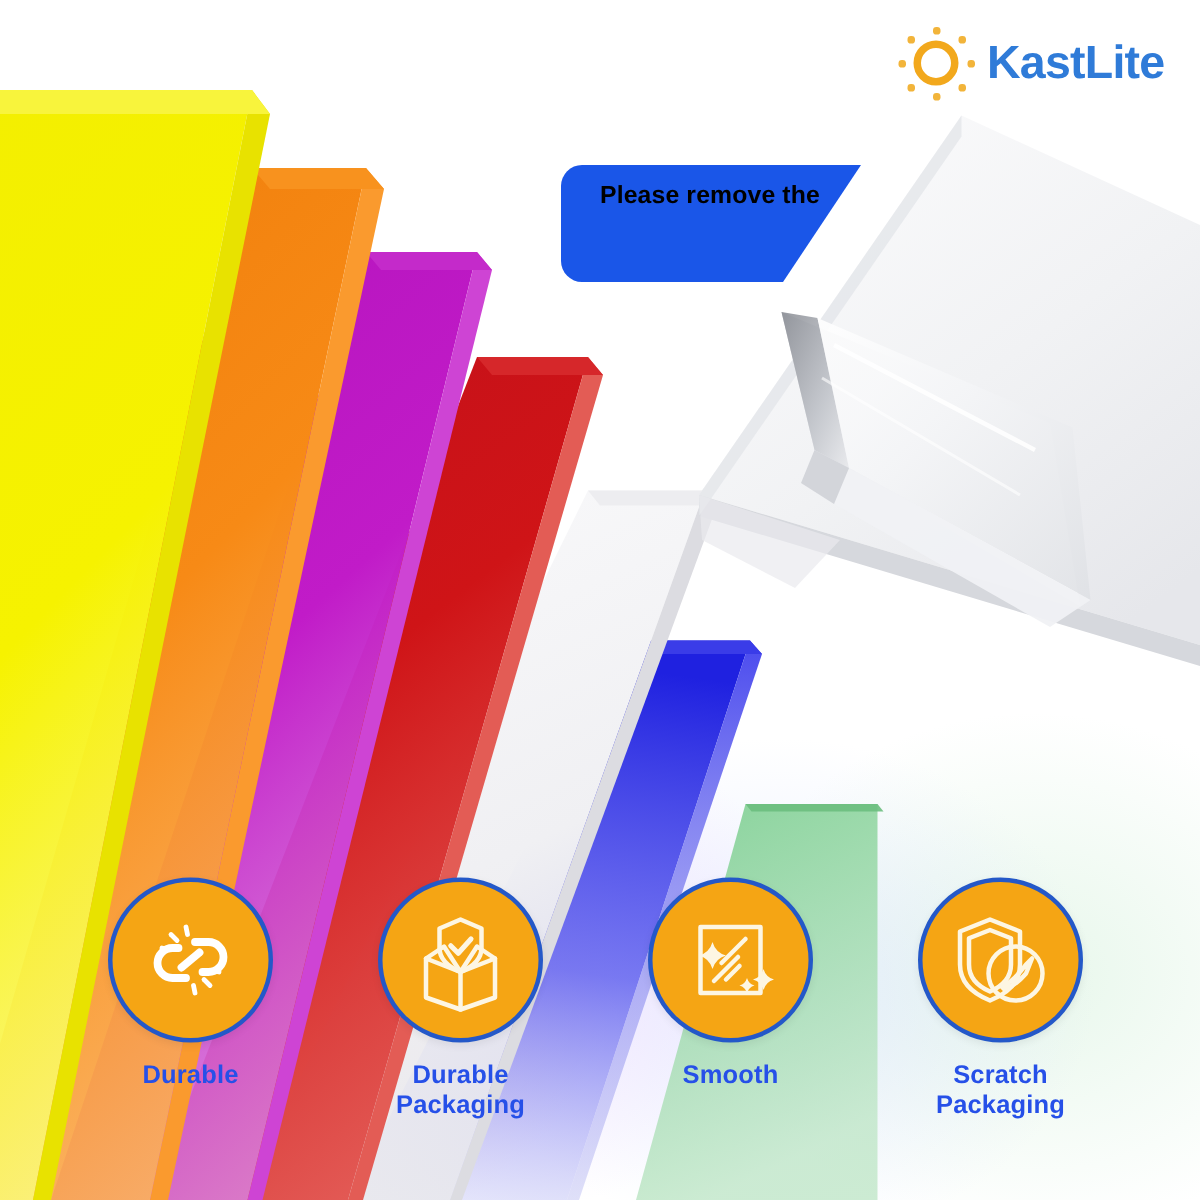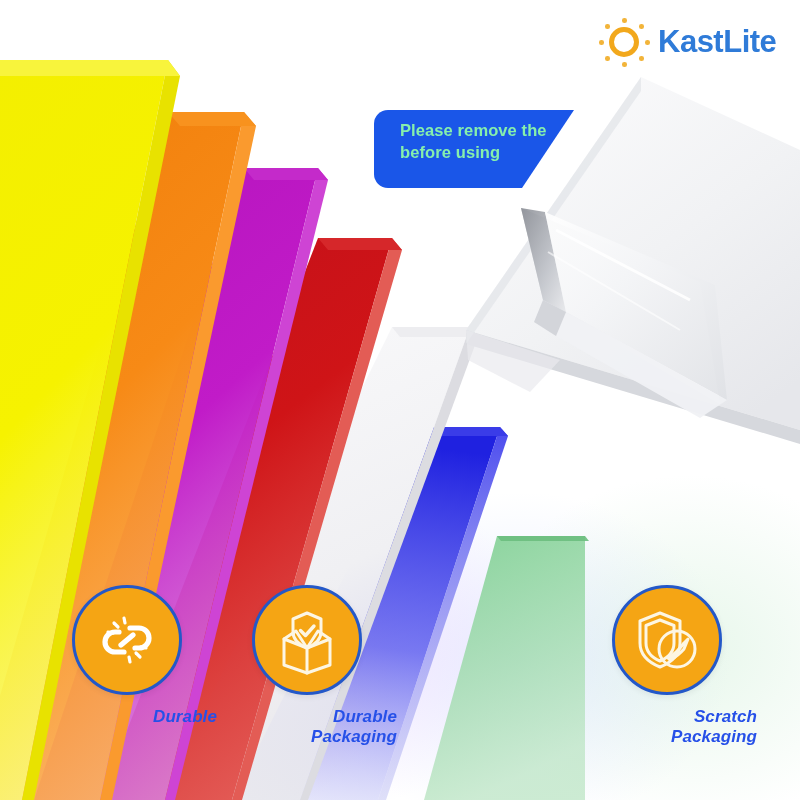--- a/index.html
+++ b/index.html
@@ -36,26 +36,26 @@
   
   #callout{
     position:absolute;left:374px;top:110px;width:200px;height:78px;
     background:#1A56E8;
     border-radius:14px 0 0 14px;
     -webkit-clip-path:polygon(0 0, 100% 0, 74% 100%, 0 100%);
     clip-path:polygon(0 0, 100% 0, 74% 100%, 0 100%);
   }
   #callout .ctext{
     position:absolute;left:26px;top:10px;width:180px;
-    color:#86efac;font-size:16.5px;font-weight:700;line-height:1.33;
+    color:#000000;font-size:16.5px;font-weight:700;line-height:1.33;
     letter-spacing:.1px;
   }
 
   
-  .feature{position:absolute;width:180px;text-align:right;font-style:italic;}
+  .feature{position:absolute;width:180px;text-align:center;}
   .badge{
     width:110px;height:110px;margin:0 auto;border-radius:50%;
     background:#F5A514;border:3px solid #2458C8;box-sizing:border-box;
     display:flex;align-items:center;justify-content:center;
     box-shadow:0 2px 6px rgba(0,0,0,.07);
   }
   .flabel{
     margin-top:12px;color:#2650E8;font-size:17px;font-weight:700;
     line-height:1.2;letter-spacing:.1px;
   }
@@ -217,21 +217,20 @@
       <div class="ray" style="left:43px;top:6px;"></div>
       <div class="ray" style="left:9px;top:38px;"></div>
       <div class="ray" style="left:43px;top:38px;"></div>
     </div>
     <div class="brand">KastLite</div>
   </div>
 
   <div id="callout">
     <div class="ctext">
       <div>Please remove the</div>
-      <div>before using</div>
     </div>
   </div>
 
   <div class="feature" style="left:37px;top:585px;">
     <div class="badge">
       <svg width="66" height="66" viewBox="0 0 66 66">
         <g fill="none" stroke="#FFFFFF" stroke-width="5.2" stroke-linecap="round" stroke-linejoin="round">
           <path d="M36 21 L45 21 A10 10 0 0 1 45 41 L41 41"></path>
           <path d="M30 45 L21 45 A10 10 0 0 1 21 25 L25 25"></path>
           <path d="M27 38 L39 28"></path>
@@ -260,20 +259,38 @@
           <path d="M35 43 L35 68"></path>
         </g>
       </svg>
     </div>
     <div class="flabel">
       <div>Durable</div>
       <div>Packaging</div>
     </div>
   </div>
 
+  <div class="feature" style="left:397px;top:585px;">
+    <div class="badge">
+      <svg width="68" height="68" viewBox="0 0 68 68">
+        <g fill="none" stroke="#FDF6E3" stroke-width="3" stroke-linecap="round" stroke-linejoin="round">
+          <rect x="14" y="12" width="40" height="44"></rect>
+          <path d="M28 36 L44 20"></path>
+          <path d="M23 48 L39 32"></path>
+          <path d="M31 47 L40 38"></path>
+        </g>
+        <g fill="#FDF6E3">
+          <path d="M22 22 Q24 29 31 31 Q24 33 22 40 Q20 33 13 31 Q20 29 22 22 Z"></path>
+          <path d="M56 40 Q57.6 45.5 63 47 Q57.6 48.5 56 54 Q54.4 48.5 49 47 Q54.4 45.5 56 40 Z"></path>
+          <path d="M45 46 Q46.2 50 50 51 Q46.2 52 45 56 Q43.8 52 40 51 Q43.8 50 45 46 Z"></path>
+        </g>
+      </svg>
+    </div>
+    <div class="flabel">Smooth</div>
+  </div>
 
   <div class="feature" style="left:577px;top:585px;">
     <div class="badge">
       <svg width="70" height="70" viewBox="0 0 70 70">
         <g fill="none" stroke="#FDF6E3" stroke-width="3" stroke-linecap="round" stroke-linejoin="round">
           <path d="M28 8 L48 16 L48 38 Q48 54 28 62 Q8 54 8 38 L8 16 Z"></path>
           <path d="M28 15 L42 20.5 L42 38 Q42 50 28 56 Q14 50 14 38 L14 20.5 Z"></path>
           <circle cx="45" cy="44" r="18"></circle>
           <path d="M36 53 Q44 49 52 38 L56 34 L52 44 Q46 51 38 55 Z"></path>
         </g>

